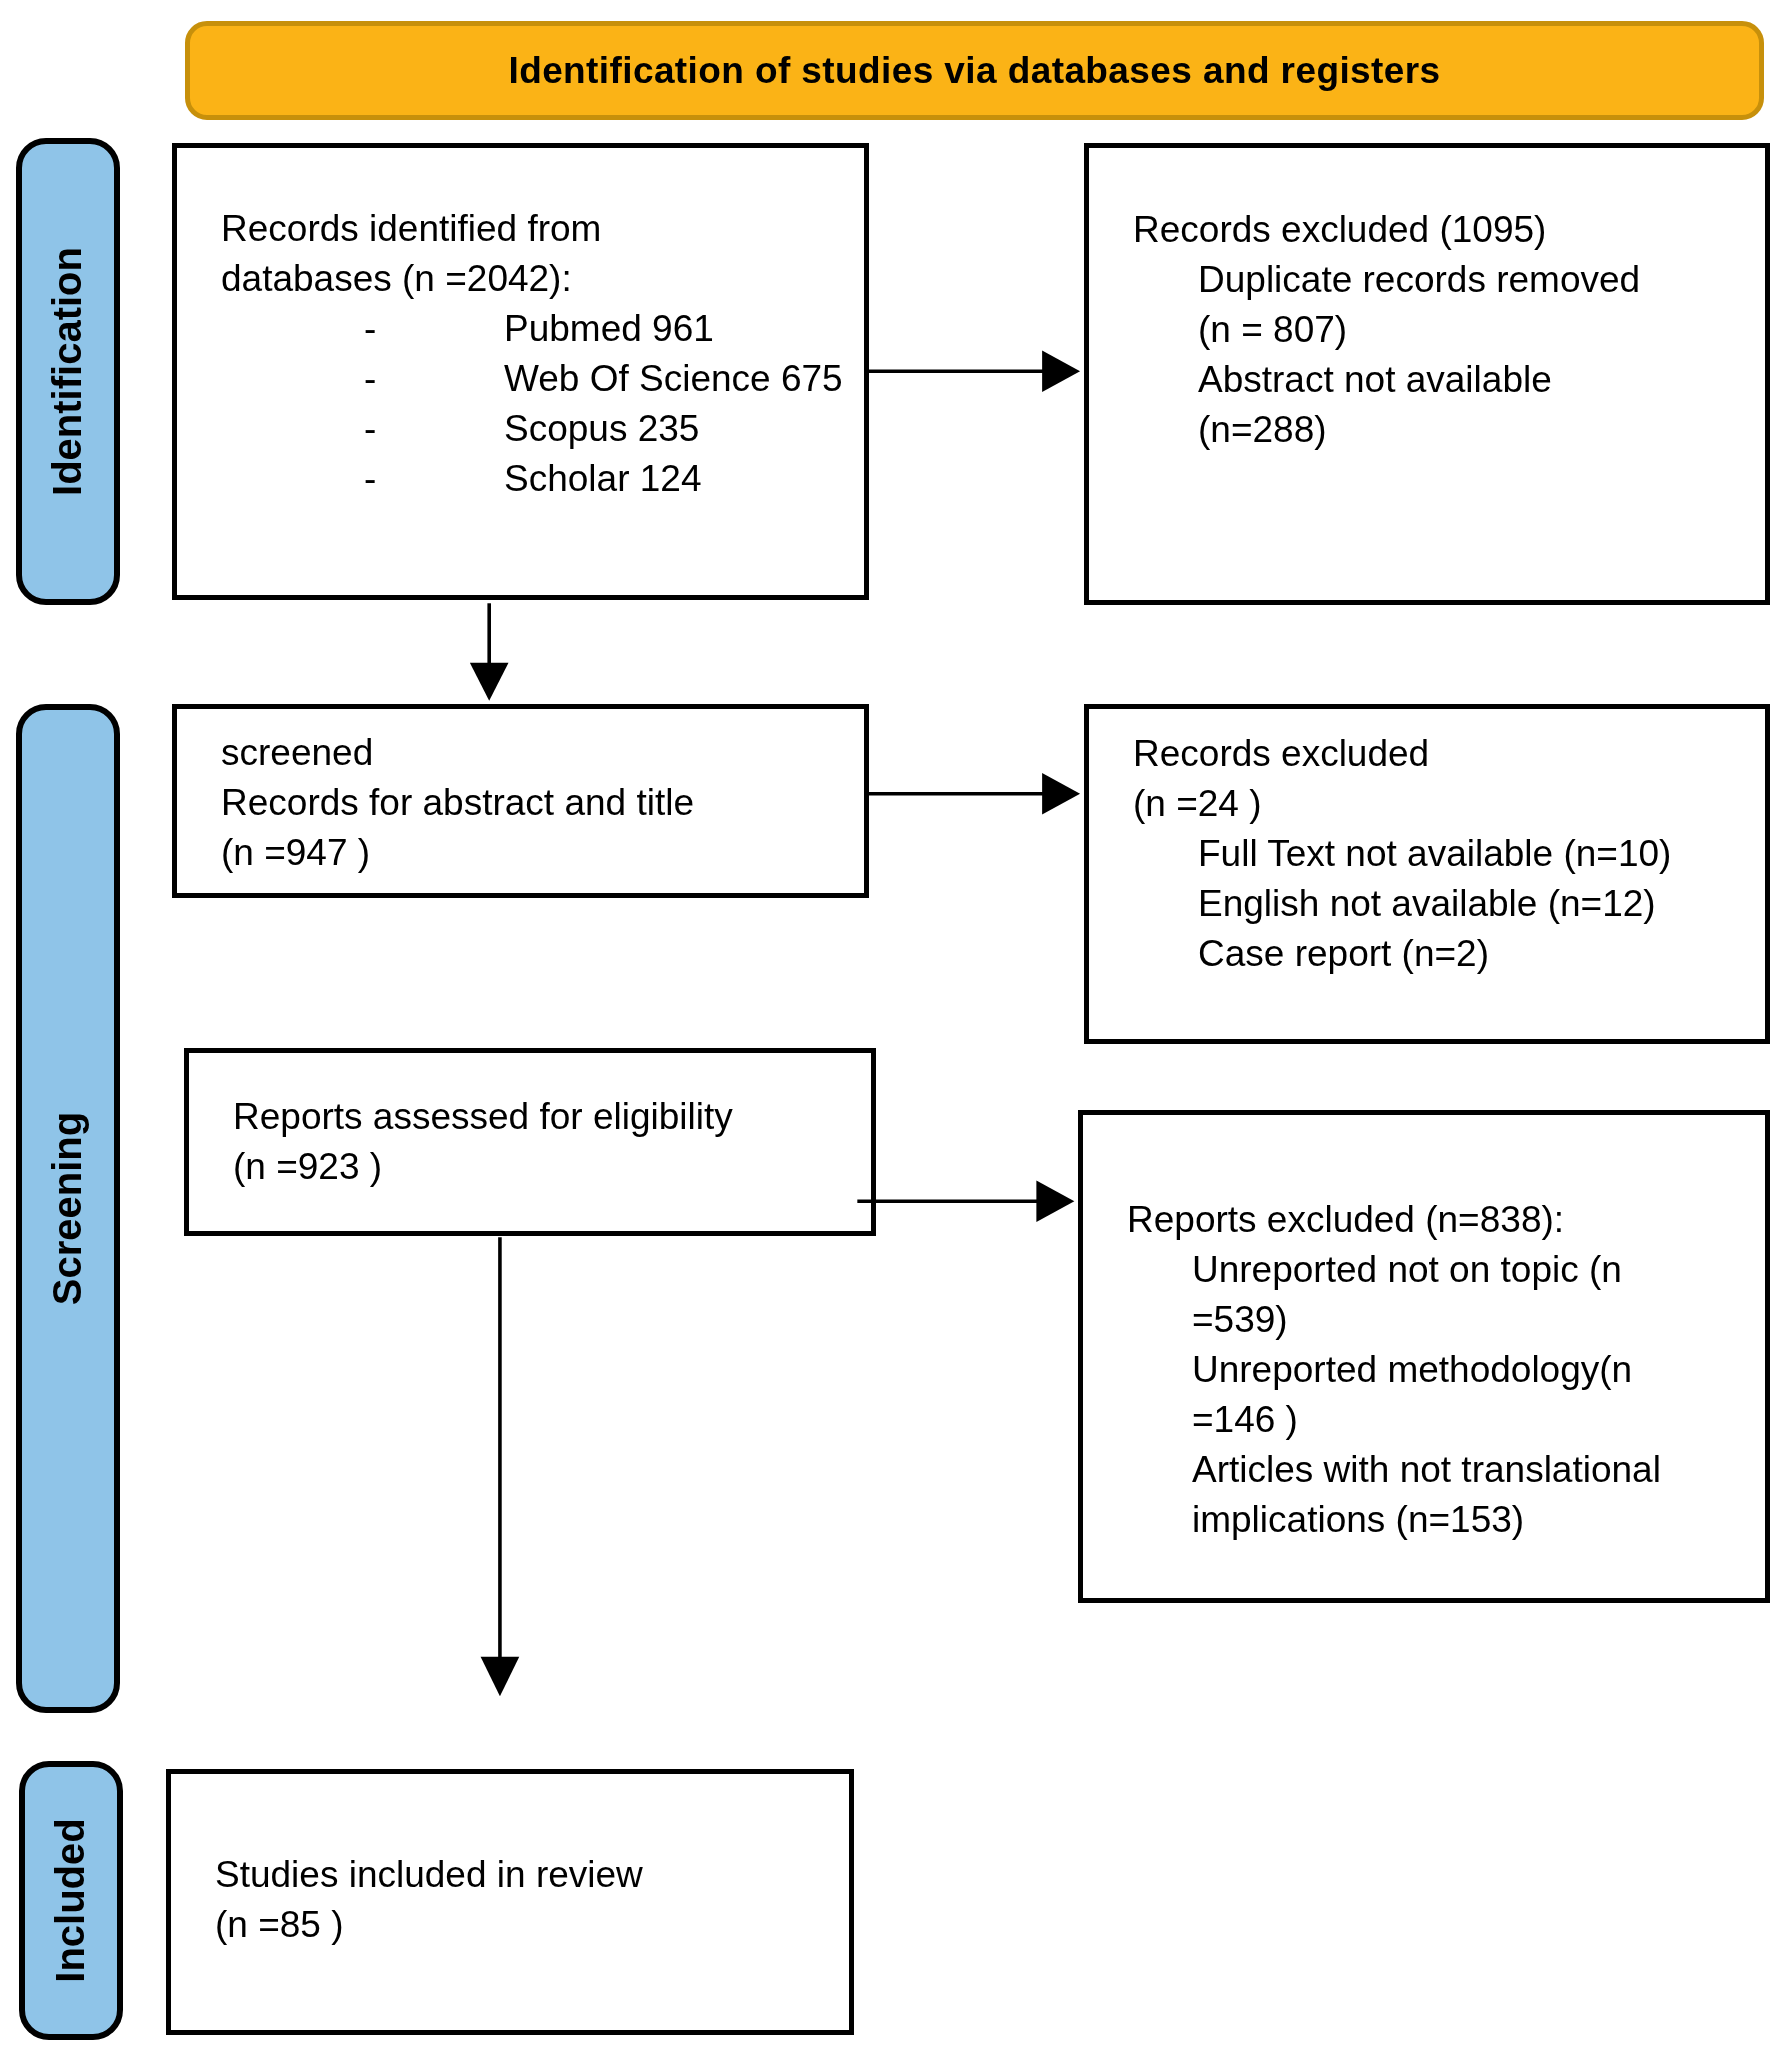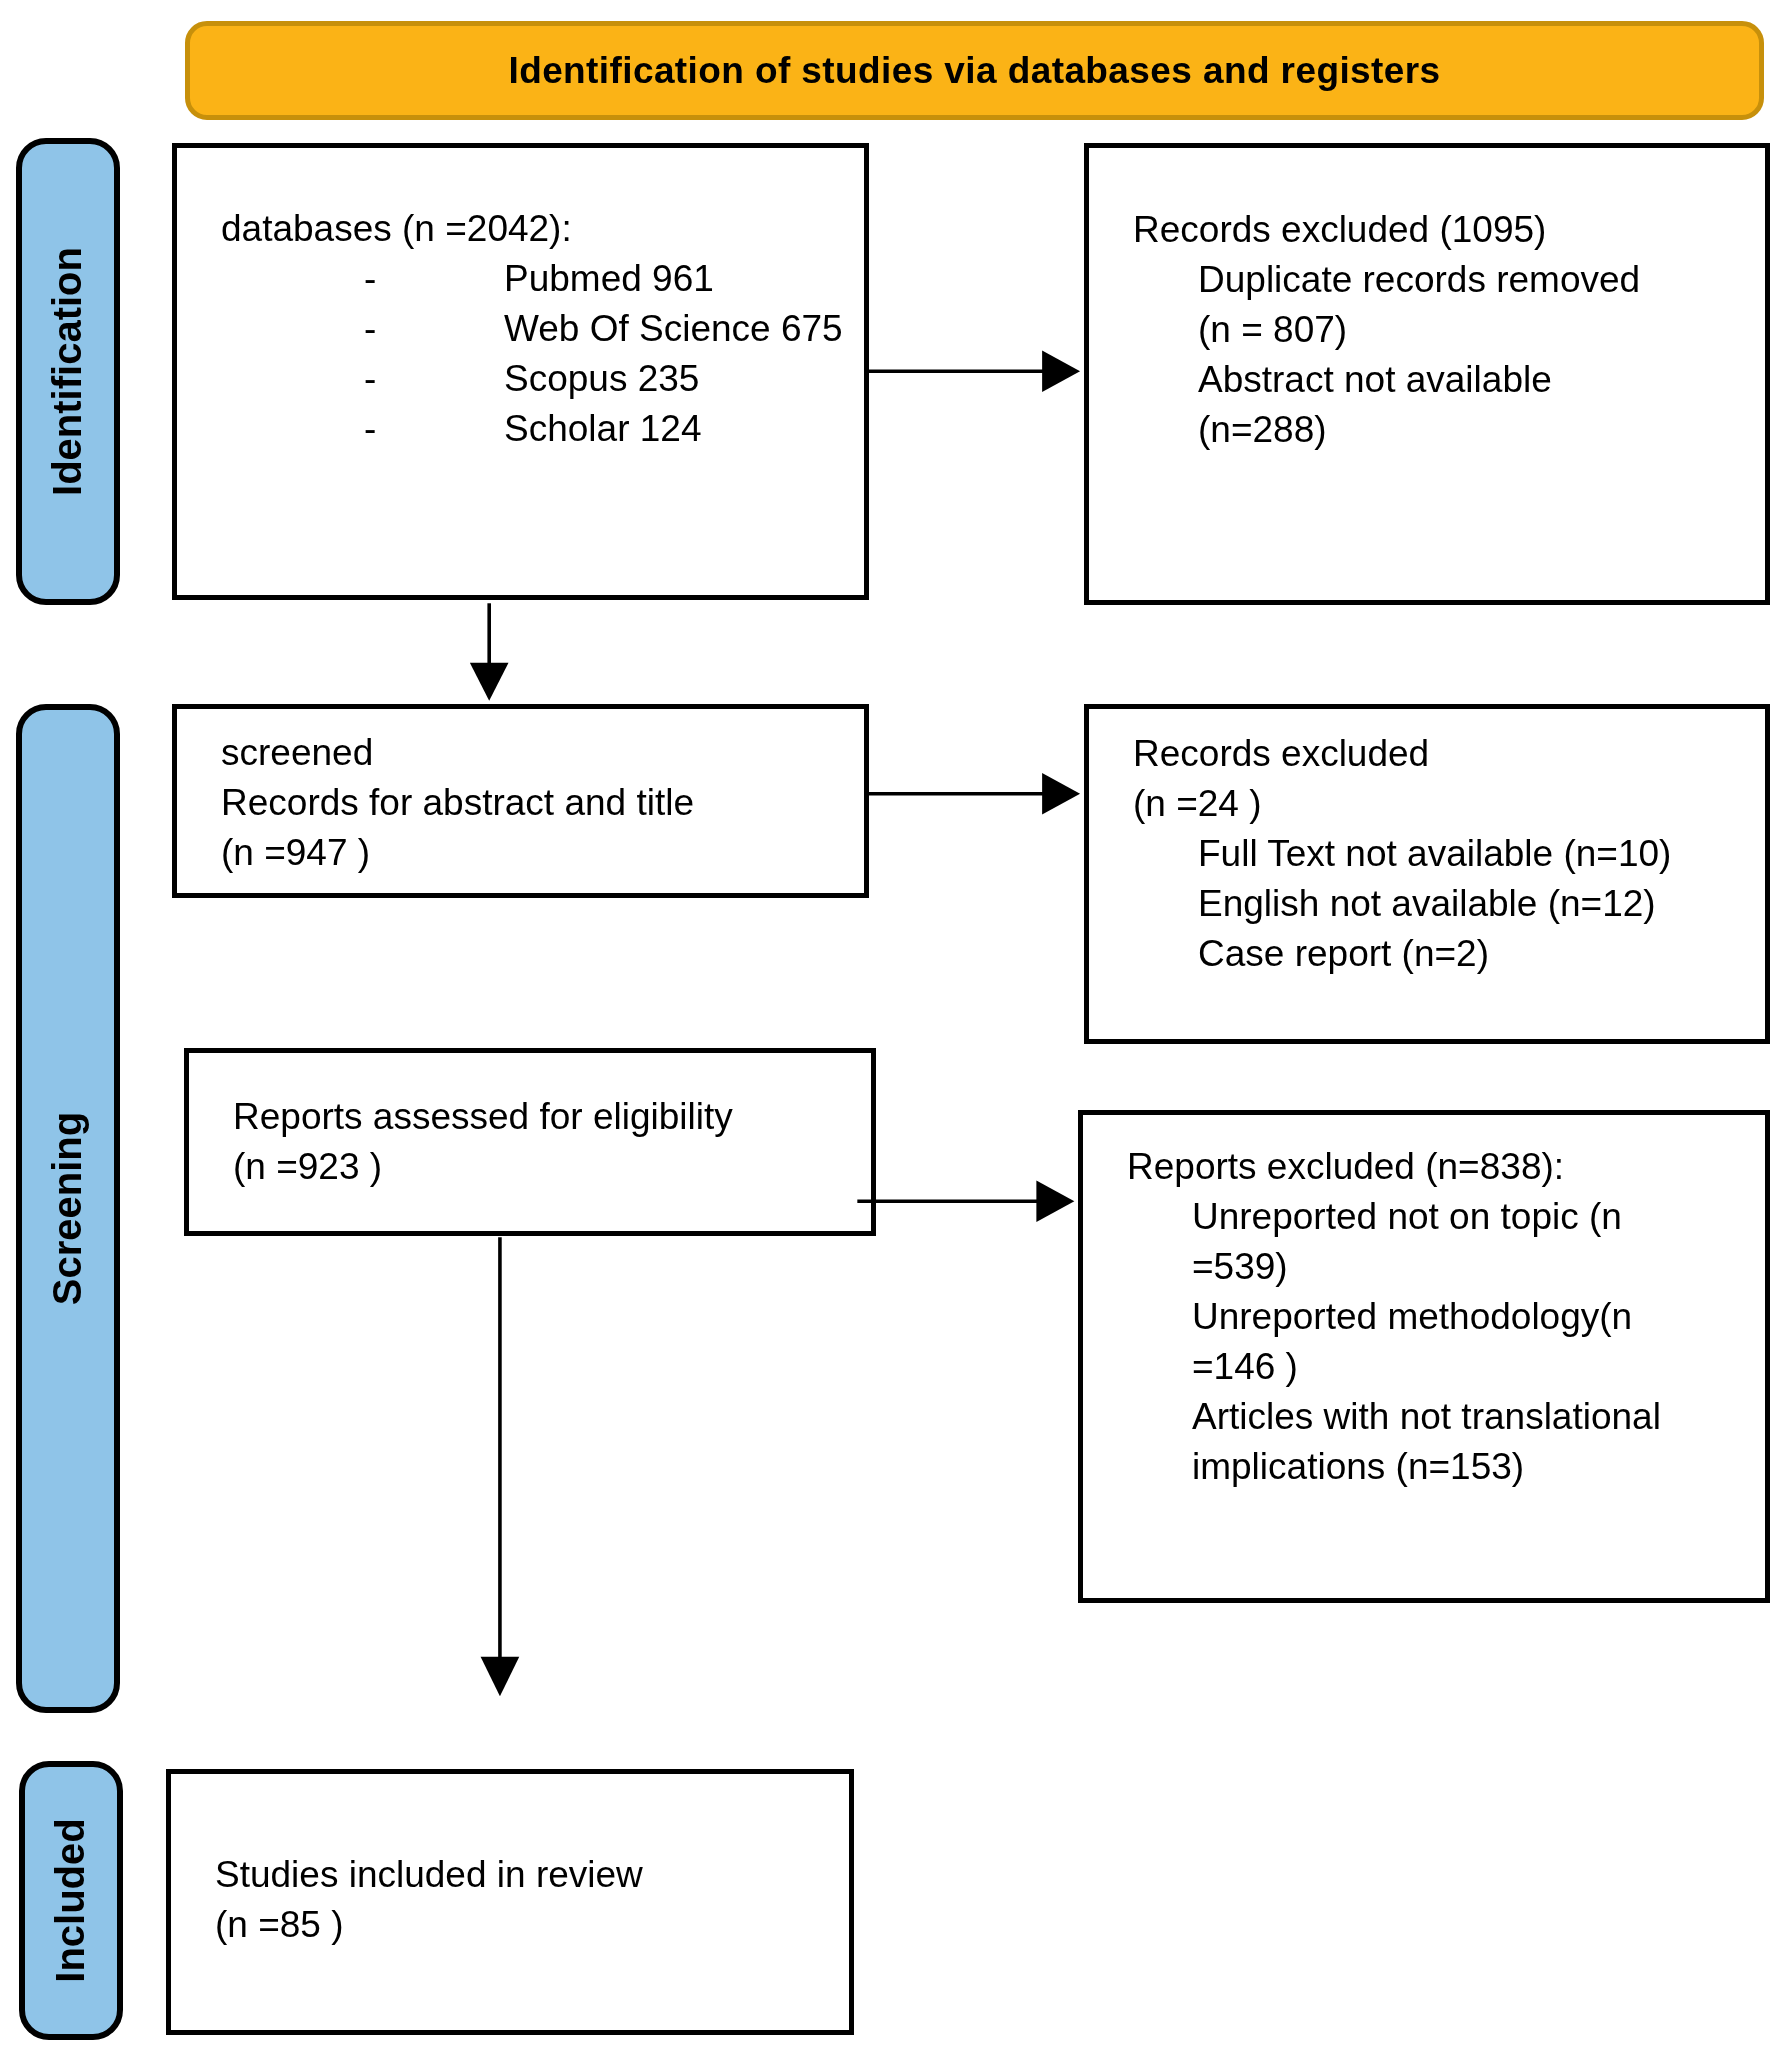--- a/index.html
+++ b/index.html
@@ -52,21 +52,21 @@
     font-size:37px;
     line-height:50px;
   }
   .fbox .line{ padding-left:44px; white-space:nowrap; }
   .fbox .line.sub{ padding-left:109px; }
   #box-identified      { left:172px;  top:143px;  width:697px; height:457px; padding-top:56px; }
   #box-excluded-1      { left:1084px; top:143px;  width:686px; height:462px; padding-top:57px; }
   #box-abstract-screen { left:172px;  top:704px;  width:697px; height:194px; padding-top:18.6px; }
   #box-excluded-2      { left:1084px; top:704px;  width:686px; height:340px; padding-top:20px; }
   #box-assessed        { left:163px;  top:1048px; width:692px; height:188px; padding-top:39px;margin-left:21px; }
-  #box-excluded-3      { left:1078px; top:1110px; width:692px; height:493px; padding-top:27px; }
+  #box-excluded-3      { left:1078px; top:1110px; width:692px; height:493px; padding-top:80px; }
   #box-included        { left:166px;  top:1769px; width:688px; height:266px; padding-top:76px; }
   
   .bullet-row{ padding-left:33px; white-space:nowrap; }
   .bullet-row .dash{
     display:inline-block;
     margin-left:154px;
     width:140px;
   }
   
   #arrows{
@@ -88,20 +88,21 @@
     <span>Identification</span>
   </div>
   <div class="stage" id="stage-screening">
     <span>Screening</span>
   </div>
   <div class="stage" id="stage-included">
     <span>Included</span>
   </div>
 
   <div class="fbox" id="box-identified">
+    <div class="line">Records identified from</div>
     <div class="line">databases (n =2042):</div>
     <div class="bullet-row">
       <span class="dash">-</span><span>Pubmed 961</span>
     </div>
     <div class="bullet-row">
       <span class="dash">-</span><span>Web Of Science 675</span>
     </div>
     <div class="bullet-row">
       <span class="dash">-</span><span>Scopus 235</span>
     </div>

